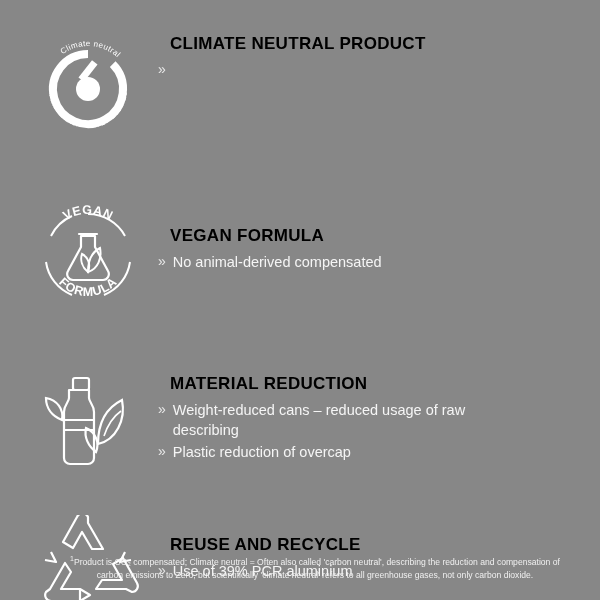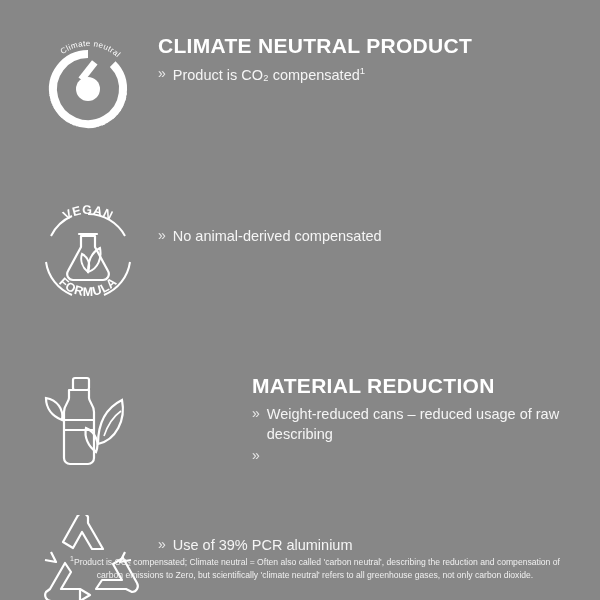--- a/index.html
+++ b/index.html
@@ -29,25 +29,25 @@
     width: 140px;
     min-width: 140px;
     display: flex;
     justify-content: center;
     align-items: flex-start;
   }
   .text-col {
     padding-top: 4px;
   }
   .feature-title {
-    font-size: 21px;
+    font-size: 17px;
     font-weight: bold;
     letter-spacing: 0.3px;
-    margin: 0 0 6px 0;
-    color: #ffffff;
+    margin: 0 0 6px 12px;
+    color: #000000;
   }
   .bullet {
     display: flex;
     align-items: flex-start;
     font-size: 14.5px;
     line-height: 1.38;
     margin-bottom: 2px;
     color: #f5f5f5;
     max-width: 330px;
   }
@@ -71,21 +71,21 @@
     font-size: 7px;
     vertical-align: super;
   }
   sup.marker {
     font-size: 9.5px;
     vertical-align: super;
   }
   
   #feature-climate { margin-top: 12px; }
   #feature-vegan   { margin-top: 52px; }
-  #feature-material{ margin-top: 48px; justify-content: space-between; }
+  #feature-material{ margin-top: 48px; }
   #feature-reuse   { margin-top: 45px; }
 
   .ring-text {
     font-size: 8px;
     letter-spacing: 0.4px;
   }
   svg { display: block; }
 </style>
 </head>
 <body>
@@ -110,21 +110,20 @@
           <text class="ring-text" fill="#ffffff" font-family="Liberation Sans, sans-serif" font-size="6">
             <textPath href="#arcBottom" startOffset="50%" text-anchor="middle">ClimatePartner · 14717-2005-1001</textPath>
           </text>
         </svg>
       </span>
     </div>
     <div class="text-col">
       <div class="feature-title">CLIMATE NEUTRAL PRODUCT</div>
       <div class="bullet">
         <span class="chev">»</span>
-        <span><span>Product is CO₂ compensated</span><sup class="marker">1</sup></span>
       </div>
     </div>
   </div>
 
   <div class="feature" id="feature-vegan">
     <div class="icon-col">
       <span>
         <svg width="112" height="112" viewBox="0 0 112 112" fill="none" xmlns="http://www.w3.org/2000/svg">
           <defs>
             <path id="vArcTop" d="M 14,56 A 42,42 0 0 1 98,56"></path>
@@ -144,20 +143,21 @@
           <text fill="#ffffff" font-family="Liberation Sans, sans-serif" font-size="12.5" font-weight="bold" letter-spacing="0.6">
             <textPath href="#vArcTop" startOffset="50%" text-anchor="middle">VEGAN</textPath>
           </text>
           <text fill="#ffffff" font-family="Liberation Sans, sans-serif" font-size="12.5" font-weight="bold" letter-spacing="0.6">
             <textPath href="#vArcBot" startOffset="50%" text-anchor="middle">FORMULA</textPath>
           </text>
         </svg>
       </span>
     </div>
     <div class="text-col" style="padding-top:26px;">
+      <div class="feature-title">VEGAN FORMULA</div>
       <div class="bullet">
         <span class="chev">»</span>
         <span>No animal-derived compensated</span>
       </div>
     </div>
   </div>
 
   <div class="feature" id="feature-material">
     <div class="icon-col">
       <span>
@@ -178,20 +178,21 @@
       </span>
     </div>
     <div class="text-col" style="padding-top:14px;">
       <div class="feature-title">MATERIAL REDUCTION</div>
       <div class="bullet">
         <span class="chev">»</span>
         <span>Weight-reduced cans – reduced usage of raw describing</span>
       </div>
       <div class="bullet">
         <span class="chev">»</span>
+        <span>Plastic reduction of overcap</span>
       </div>
     </div>
   </div>
 
   <div class="feature" id="feature-reuse">
     <div class="icon-col">
       <span>
         <svg width="108" height="92" viewBox="0 0 108 92" fill="none" xmlns="http://www.w3.org/2000/svg">
           <g stroke="#ffffff" stroke-width="2.2" fill="none" stroke-linejoin="round">
 
@@ -202,20 +203,21 @@
             <path d="M16 74 l15 -26 l6 9 l-10 17 l19 0 l0 12 l-29 0 a6 6 0 0 1 -5 -9 z"></path>
 
             <path d="M46 86 l10 -6 l-10 -6"></path>
             <path d="M97 45 l-11 2 l5 -10"></path>
             <path d="M11 45 l11 2 l-5 -10"></path>
           </g>
         </svg>
       </span>
     </div>
     <div class="text-col" style="padding-top:20px;">
+      <div class="feature-title">REUSE AND RECYCLE</div>
       <div class="bullet">
         <span class="chev">»</span>
         <span>Use of 39% PCR aluminium</span>
       </div>
     </div>
   </div>
 
   <div class="footnote">
     <sup>1</sup><span>Product is CO₂ compensated; Climate neutral = Often also called 'carbon neutral', describing the reduction and compensation of carbon emissions to Zero, but scientifically 'climate neutral' refers to all greenhouse gases, not only carbon dioxide.</span>
   </div>

